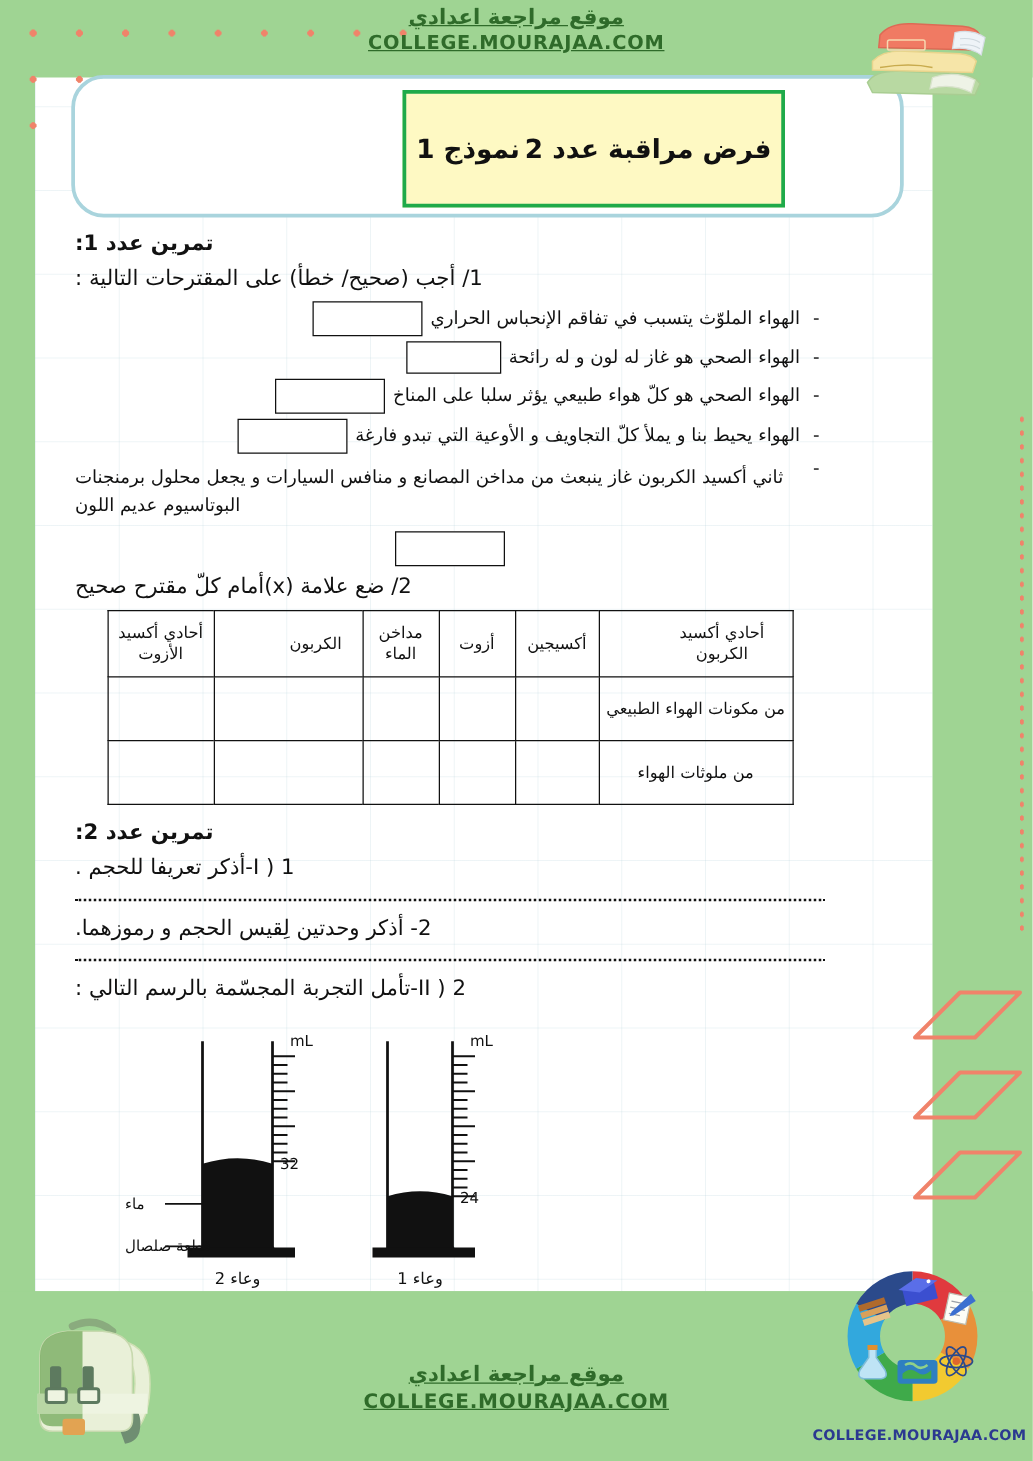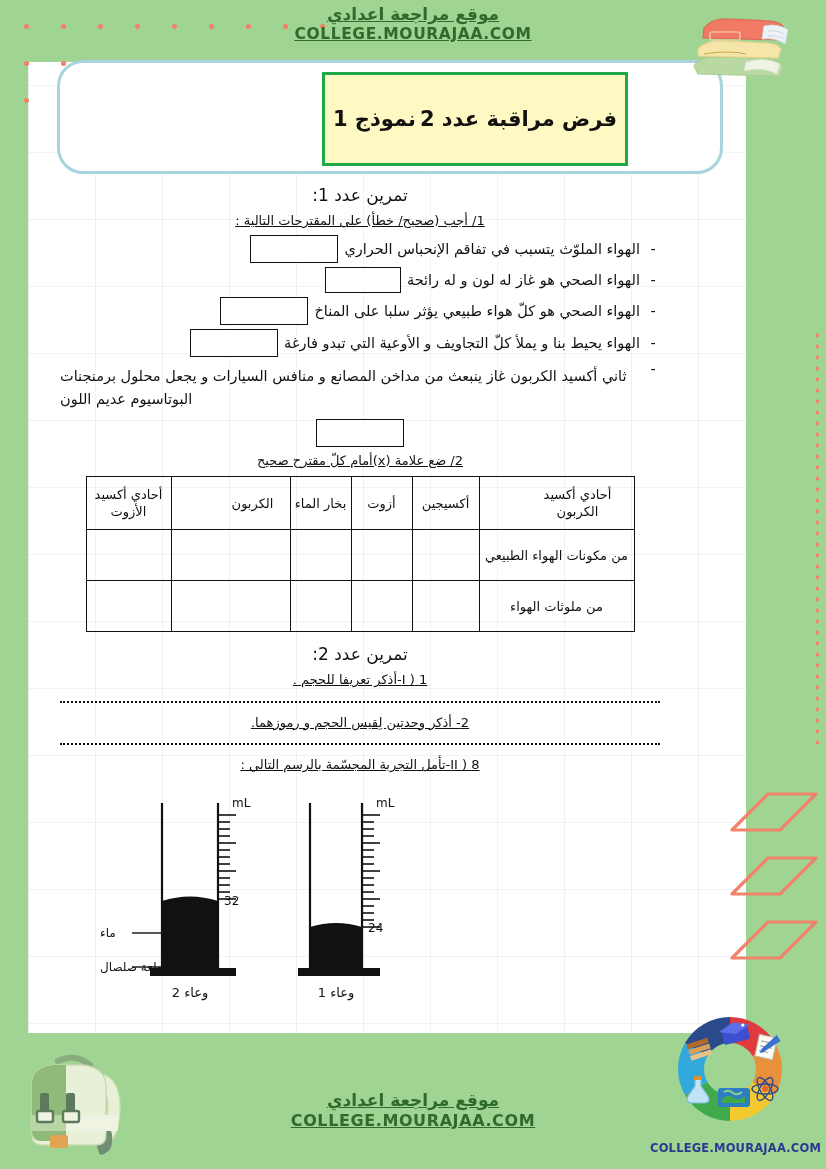--- a/index.html
+++ b/index.html
@@ -79,24 +79,24 @@
     font-size:21px;font-weight:bold;color:#111;direction:rtl;
     font-family:"DejaVu Sans","Liberation Sans",sans-serif;
   }
 
   
   .doc{
     position:absolute;left:60px;top:185px;width:600px;z-index:5;
     direction:rtl;color:#111;
   }
   .ex-title{
-    font-size:17px;font-weight:normal;color:#111;text-align:center;
+    font-size:17px;font-weight:bold;color:#111;text-align:left;
     margin:0 0 6px 0;direction:rtl;
   }
-  .q-line{font-size:13px;text-align:center;margin:3px 0;direction:rtl;line-height:1.5;text-decoration:underline;}
+  .q-line{font-size:17px;text-align:left;margin:3px 0;direction:rtl;line-height:1.5;}
 
   .prop{
     display:flex;align-items:center;justify-content:flex-start;
     font-size:14.5px;margin:4px 0;direction:rtl;gap:6px;
   }
   .prop .dash{width:14px;text-align:center;flex:0 0 auto;}
   .prop .txt{flex:0 0 auto;}
   .ansbox{
     display:inline-block;border:1.6px solid #111;background:#fff;
     width:86px;height:26px;flex:0 0 auto;
@@ -243,21 +243,21 @@
     </div>
 
     <div class="q-line">2/ ضع علامة (x)أمام كلّ مقترح صحيح</div>
 
     <table class="tbl">
       <tbody>
           <tr>
         <th style="width:108px;padding-left:44px;">أحادي أكسيد الكربون</th>
         <th style="width:62px;">أكسيجين</th>
         <th style="width:56px;">أزوت</th>
-        <th style="width:56px;">بخار الماء</th>
+        <th style="width:56px;">مداخن الماء</th>
         <th style="width:70px;padding-left:46px;">الكربون</th>
         <th style="width:80px;margin-top:28px;">أحادي أكسيد الأزوت</th>
       </tr>
       <tr>
         <td class="lbl">من مكونات الهواء الطبيعي</td>
         <td class="cell"></td>
         <td class="cell"></td>
         <td class="cell"></td>
         <td class="cell"></td>
         <td class="cell"></td>
@@ -279,21 +279,21 @@
       <span>I )</span>
       <span>1-أذكر تعريفا للحجم .</span>
     </div>
     <div class="dotline"></div>
 
     <div class="q-line">2- أذكر وحدتين لِقيس الحجم و رموزهما.</div>
     <div class="dotline"></div>
 
     <div class="q-line">
       <span>II )</span>
-      <span>8-تأمل التجربة المجسّمة بالرسم التالي :</span>
+      <span>2-تأمل التجربة المجسّمة بالرسم التالي :</span>
     </div>
 
     <div class="beakers">
       <svg viewBox="0 0 600 215" width="600" height="215">
 
         <g>
 
           <path d="M102 112 q28 -9 56 0 L158 176 q0 4 6 5 l6 2 L96 183 l6-2 q0-1 0-5 Z" fill="#111"></path>
           <rect x="90" y="179" width="86" height="8" fill="#111"></rect>
 

